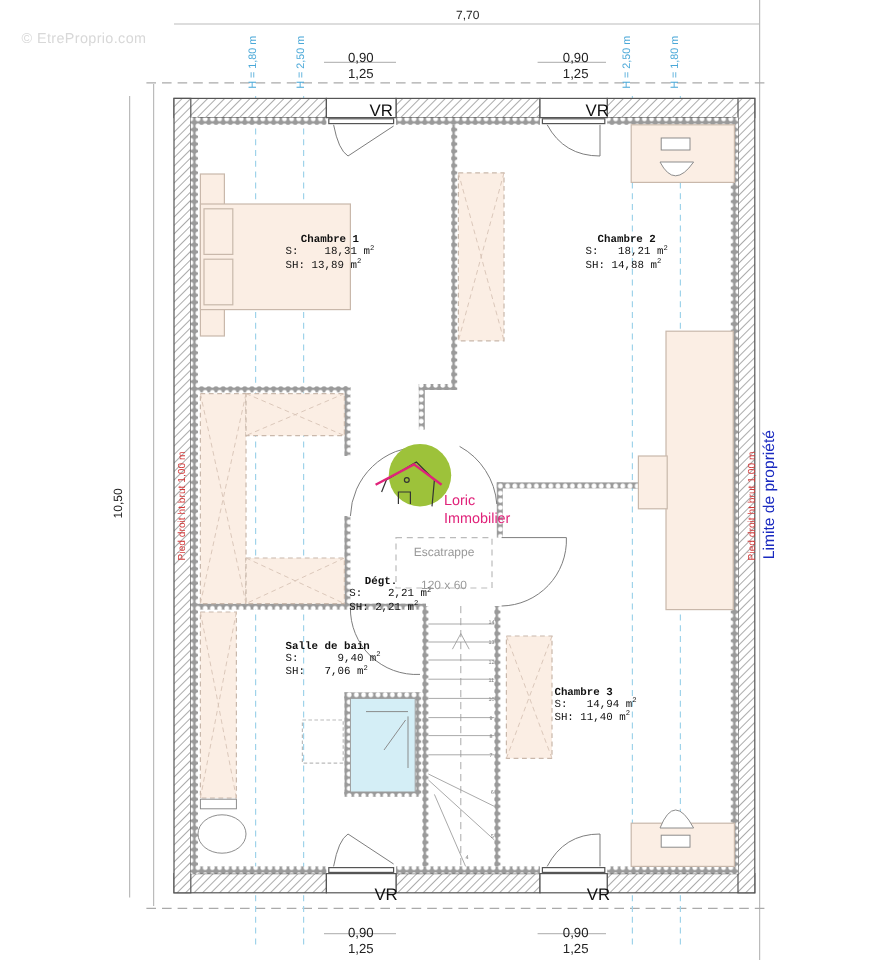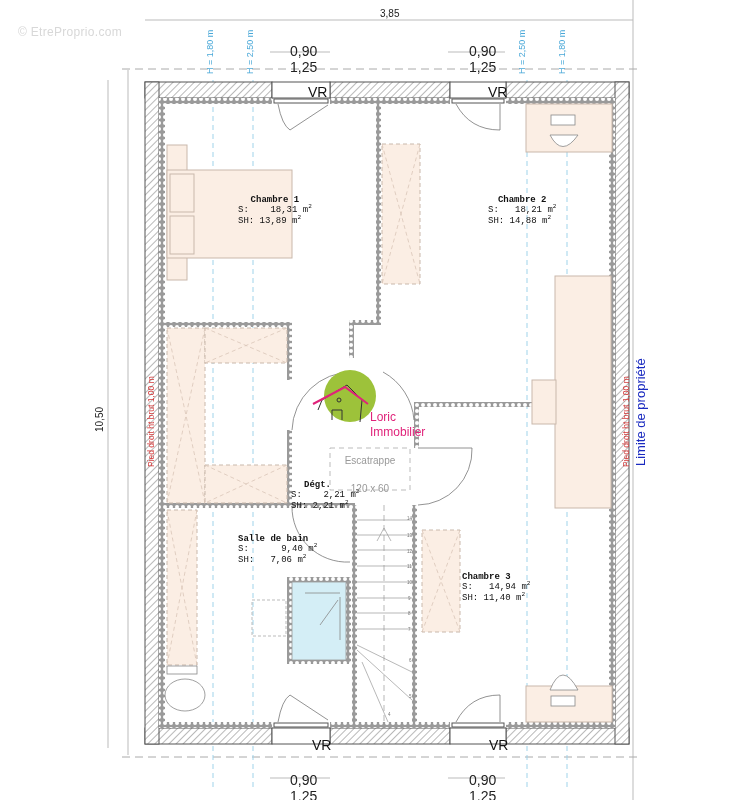--- a/index.html
+++ b/index.html
@@ -1,21 +1,21 @@
 <!DOCTYPE html>
 <html><head>
 <meta charset="utf-8">
 <style>
   html, body { margin: 0; padding: 0; background: #ffffff; }
   body { width: 739px; height: 800px; position: relative; overflow: hidden;
          font-family: "Liberation Sans", sans-serif; color: #111; }
   #plan { position: absolute; left: 0; top: 0; width: 739px; height: 800px; }
   .txt { position: absolute; white-space: nowrap; line-height: 1.15; }
   .watermark { left: 18px; top: 26px; font-size: 12px; color: #d8d8d8; letter-spacing: 0.3px; }
-  .dim { font-size: 14px; color: #222; text-align: center; }
+  .dim { font-size: 11px; color: #222; text-align: center; }
   .hlabel { font-size: 9px; color: #4aa8d8; transform-origin: left top; transform: rotate(-90deg); }
   .vr { font-size: 14px; color: #111; }
   .room { font-size: 9px; color: #111; font-family: Liberation Mono, monospace; }
   .room .name { font-weight: bold; display: block; }
   .room .row { display: block; }
   .room sup { font-size: 6px; vertical-align: super; line-height: 0; }
   .redlabel { font-size: 8.5px; color: #d23a3a; transform-origin: left top; transform: rotate(-90deg); }
   .limite { font-size: 13px; color: #1a2ac0; transform-origin: left top; transform: rotate(-90deg); }
   .tot { font-size: 10px; color: #222; }
   .tot-v { font-size: 10px; color: #222; transform-origin: left top; transform: rotate(-90deg); }
@@ -217,21 +217,21 @@
   <g stroke="#333" stroke-width="1" fill="none">
     <path d="M318 410 L322 400 L347 385 L362 400 L360 422"></path>
     <path d="M332 420 L332 410 L342 410 L342 420"></path>
     <circle cx="339" cy="400" r="2"></circle>
   </g>
   <path d="M313 404 L345 387 L368 404" stroke="#e0237a" stroke-width="2" fill="none"></path>
 </svg>
 
 <div class="txt watermark">© EtreProprio.com</div>
 
-<div class="txt tot" style="left:380px;top:8px;">3,85</div>
+<div class="txt tot" style="left:380px;top:8px;">7,70</div>
 <div class="txt tot-v" style="left:94px;top:432px;">10,50</div>
 
 <div class="txt dim" style="left:290px;top:43px;">
   <div>0,90</div>
     <div>1,25</div>
 </div>
 <div class="txt dim" style="left:469px;top:43px;">
   <div>0,90</div>
     <div>1,25</div>
 </div>

